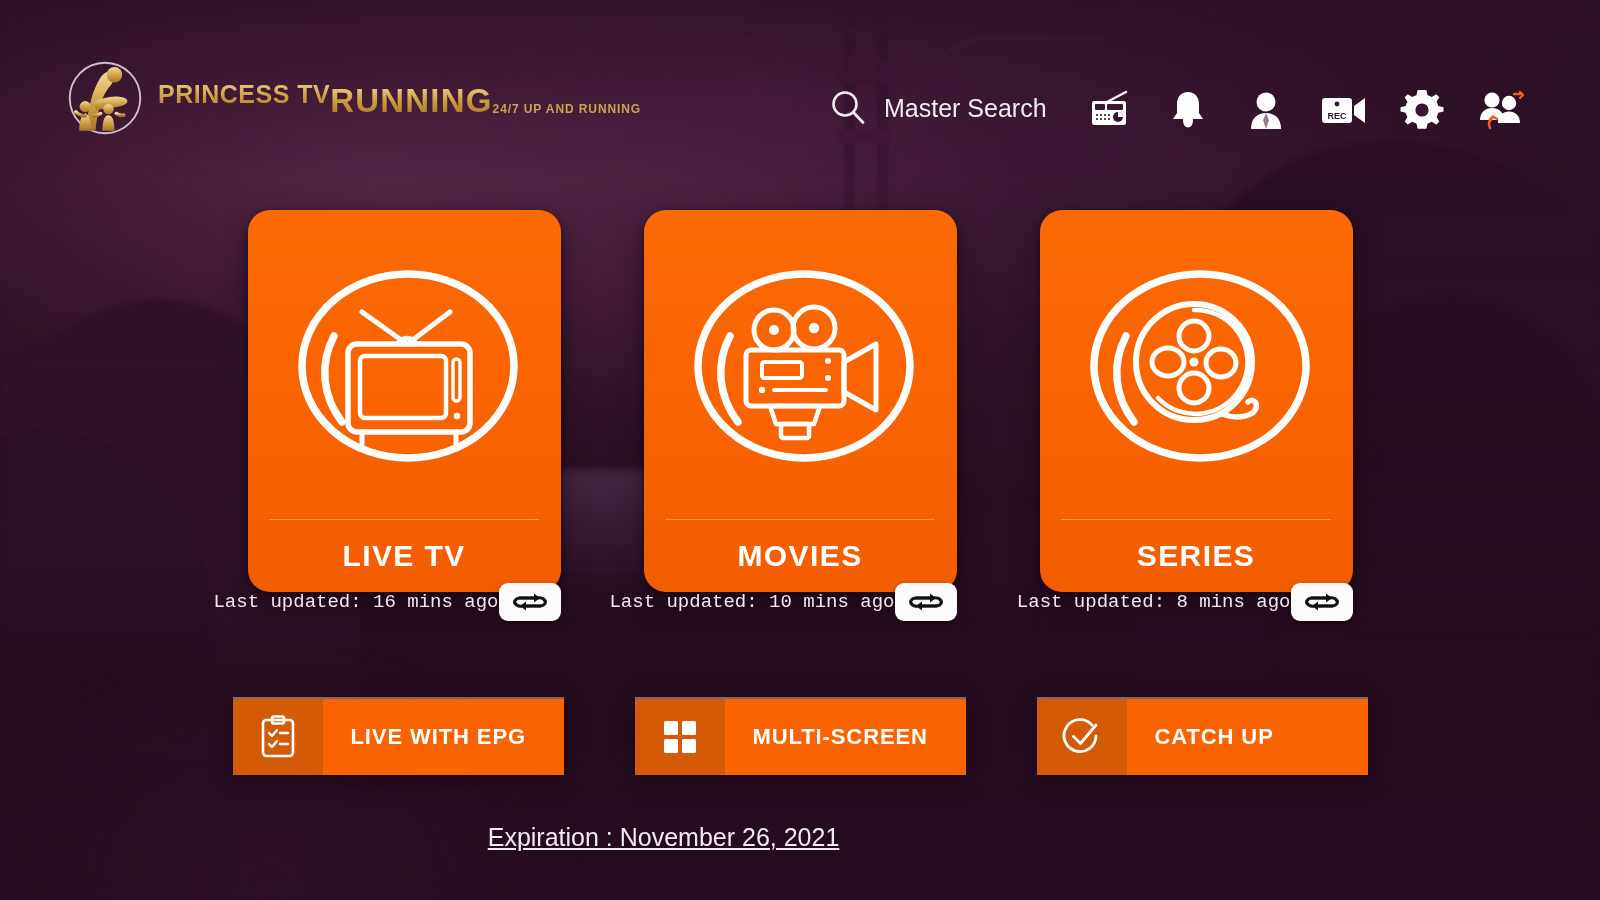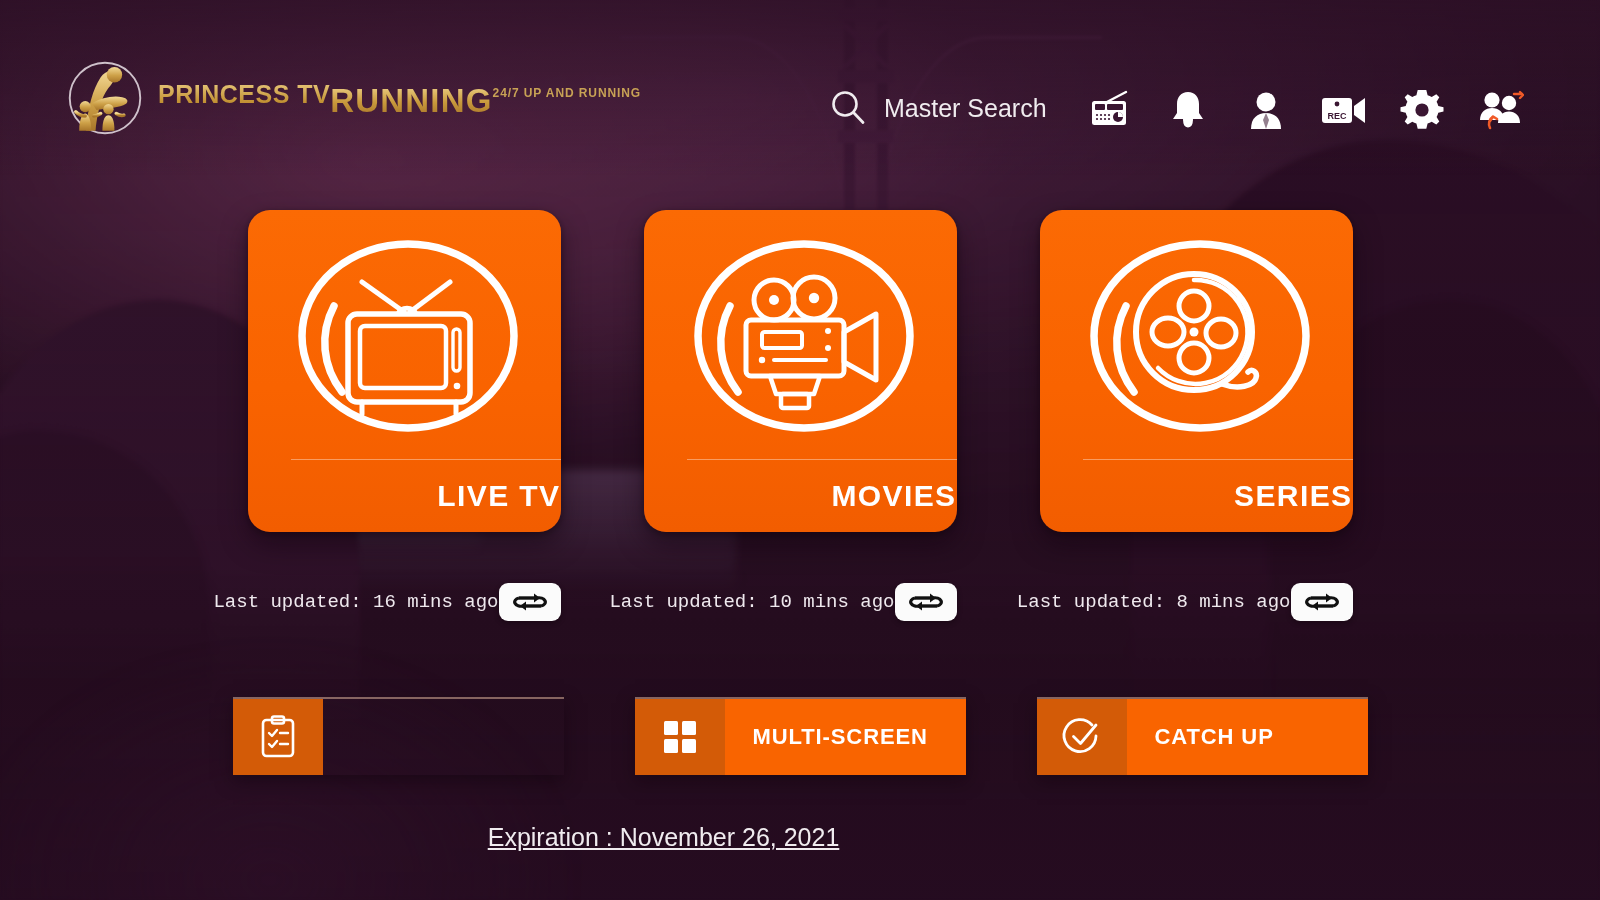--- a/index.html
+++ b/index.html
@@ -119,21 +119,21 @@
     color:#c9a24a;
     background:linear-gradient(180deg,#e8c87c 0%,#c39335 55%,#a9762a 100%);
     -webkit-background-clip:text; background-clip:text; color:transparent;
   }
   .logo-line2 {
     font-size:33px; font-weight:bold; letter-spacing:1.2px; margin-top:2px;
     background:linear-gradient(180deg,#f0d48c 0%,#c99a3c 55%,#a87529 100%);
     -webkit-background-clip:text; background-clip:text; color:transparent;
   }
   .logo-line3 {
-    font-size:12px; font-weight:bold; letter-spacing:.9px; margin-top:5px;
+    font-size:12px; font-weight:bold; letter-spacing:.9px; margin-top:21px;
     color:#c8a255; text-align:center;
   }
 
   .clock {
     position:absolute; left:312px; top:95px;
     display:flex; align-items:baseline; gap:26px;
     color:#f2eef1; font-size:25px; letter-spacing:.2px;
   }
 
   .search {
@@ -150,24 +150,24 @@
     width:48px; height:48px; display:flex; align-items:center; justify-content:center;
     cursor:pointer;
   }
 
   
   .tiles {
     position:absolute; left:0; top:210px; width:1600px;
     display:flex; justify-content:center; gap:83px; z-index:6;
   }
   .tile {
-    width:313px; height:322px; border-radius:22px;
+    width:313px; height:382px; border-radius:22px;
     background:linear-gradient(180deg,#fb6a04 0%,#f96300 55%,#f25d00 100%);
     box-shadow:0 12px 26px rgba(20,4,16,.55), 0 2px 6px rgba(20,4,16,.4);
-    display:flex; flex-direction:column; align-items:flex-end;
+    display:flex; flex-direction:column; align-items:center;
     cursor:pointer; position:relative; overflow:hidden;
   }
   .tile-icon {
     flex:1; display:flex; align-items:center; justify-content:center;
     width:100%; padding-top:6px;
   }
   .tile-divider {
     width:270px; height:1px; background:rgba(255,255,255,.38); flex:0 0 auto;
   }
   .tile-label {
@@ -477,20 +477,21 @@
       <div class="action-icon">
         <svg width="40" height="46" viewBox="0 0 40 46">
           <rect x="5" y="6" width="30" height="36" rx="3.5" fill="none" stroke="#fff" stroke-width="2.6"></rect>
           <rect x="14" y="2.5" width="12" height="7" rx="2" fill="none" stroke="#fff" stroke-width="2.6"></rect>
           <path d="M11 19 L14 22 L19 16" fill="none" stroke="#fff" stroke-width="2.4" stroke-linecap="round" stroke-linejoin="round"></path>
           <path d="M22 19 L30 19" stroke="#fff" stroke-width="2.4" stroke-linecap="round"></path>
           <path d="M11 30 L14 33 L19 27" fill="none" stroke="#fff" stroke-width="2.4" stroke-linecap="round" stroke-linejoin="round"></path>
           <path d="M22 30 L30 30" stroke="#fff" stroke-width="2.4" stroke-linecap="round"></path>
         </svg>
       </div>
+      <div class="action-label">LIVE WITH EPG</div>
     </div>
 
     <div class="action-btn">
       <div class="action-icon">
         <svg width="40" height="40" viewBox="0 0 40 40">
           <rect x="4" y="4" width="14" height="14" rx="1.5" fill="#fff"></rect>
           <rect x="22" y="4" width="14" height="14" rx="1.5" fill="#fff"></rect>
           <rect x="4" y="22" width="14" height="14" rx="1.5" fill="#fff"></rect>
           <rect x="22" y="22" width="14" height="14" rx="1.5" fill="#fff"></rect>
         </svg>

